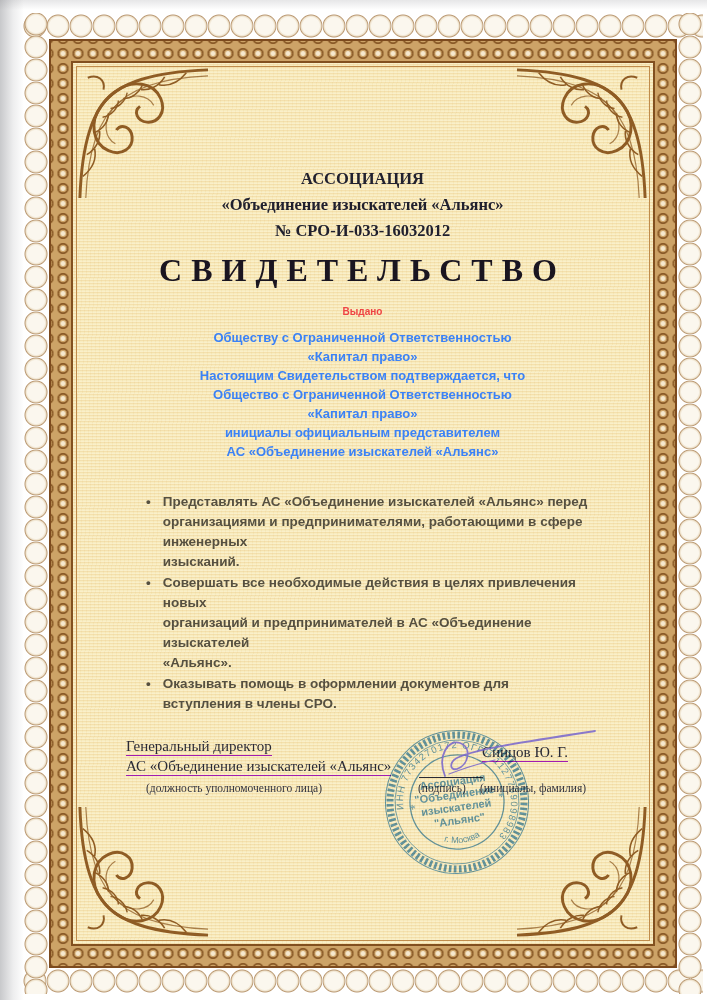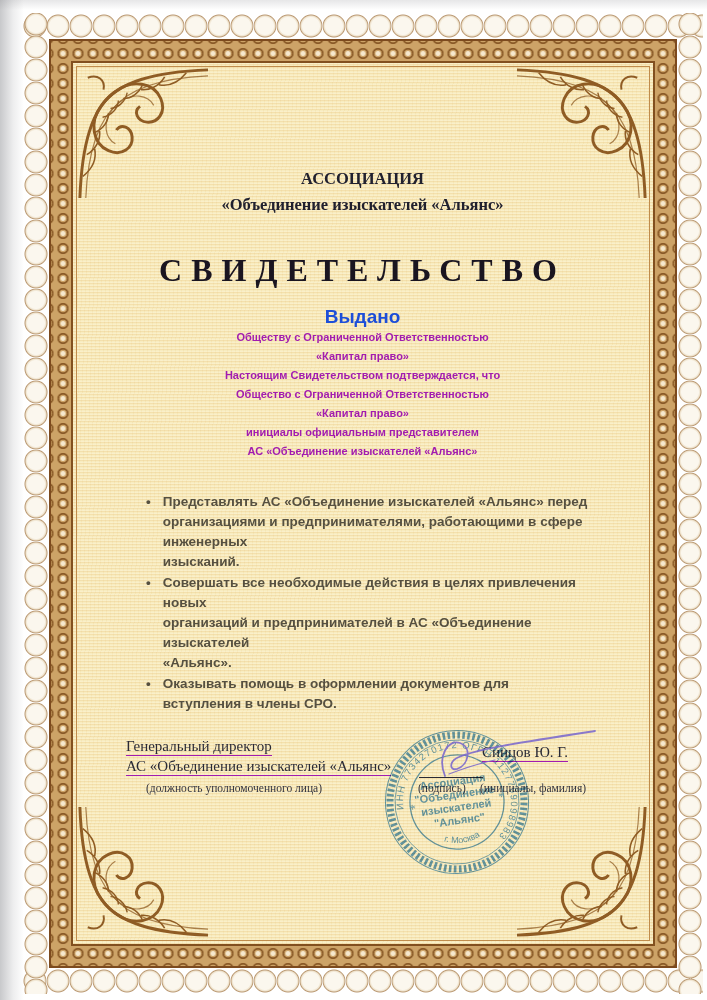--- a/index.html
+++ b/index.html
@@ -43,23 +43,23 @@
   .corner.tl{left:72px;top:62px;}
   .corner.tr{right:54px;top:62px;transform:scaleX(-1);}
   .corner.bl{left:72px;bottom:57px;transform:scaleY(-1);}
   .corner.br{right:54px;bottom:57px;transform:scale(-1,-1);}
 
   
   .layer{position:absolute;inset:0;}
   .centered{position:absolute;left:80px;right:62px;text-align:center;}
   .org{top:166px;font-weight:bold;font-size:16.5px;line-height:26px;color:#20202e;}
   .doc-title{top:252px;font-weight:bold;font-size:32px;letter-spacing:9px;color:#1a1520;}
-  .issued-label{top:306px;font-family:"Liberation Sans",sans-serif;font-weight:bold;font-size:19px;color:#1d4ed8;}
+  .issued-label{top:306px;font-family:"Liberation Sans",sans-serif;font-weight:bold;font-size:10px;color:#ef4444;}
   .body-lines{top:328px;font-family:"Liberation Sans",sans-serif;font-weight:bold;
-    font-size:11px;line-height:19px;color:#a21caf;}
+    font-size:13px;line-height:19px;color:#3b82f6;}
   .powers{position:absolute;left:146px;top:492px;width:442px;
     font-family:"Liberation Sans",sans-serif;font-weight:bold;font-size:13.5px;
     line-height:20px;color:#565040;}
   .power{display:flex;gap:12px;margin-bottom:1px;}
   .power .dot{flex:0 0 auto;}
   .power .ptext{white-space:pre-line;}
 
   
   .sig{position:absolute;left:126px;top:737px;width:500px;height:64px;font-size:15px;color:#2a2a36;}
   .sig .u{border-bottom:1px solid #a21caf;}
@@ -117,20 +117,21 @@
     </svg>
   <svg class="corner br" viewBox="0 0 140 140">
       <use href="#cscroll"></use>
     </svg>
 
   <div class="layer">
 
     <div class="centered org">
       <div>АССОЦИАЦИЯ</div>
       <div>«Объединение изыскателей «Альянс»</div>
+      <div>№ СРО-И-033-16032012</div>
     </div>
 
     <div class="centered doc-title">СВИДЕТЕЛЬСТВО</div>
 
     <div class="centered issued-label">Выдано</div>
 
     <div class="centered body-lines">
       <div>Обществу с Ограниченной Ответственностью</div>
       <div>«Капитал право»</div>
       <div>Настоящим Свидетельством подтверждается, что</div>

